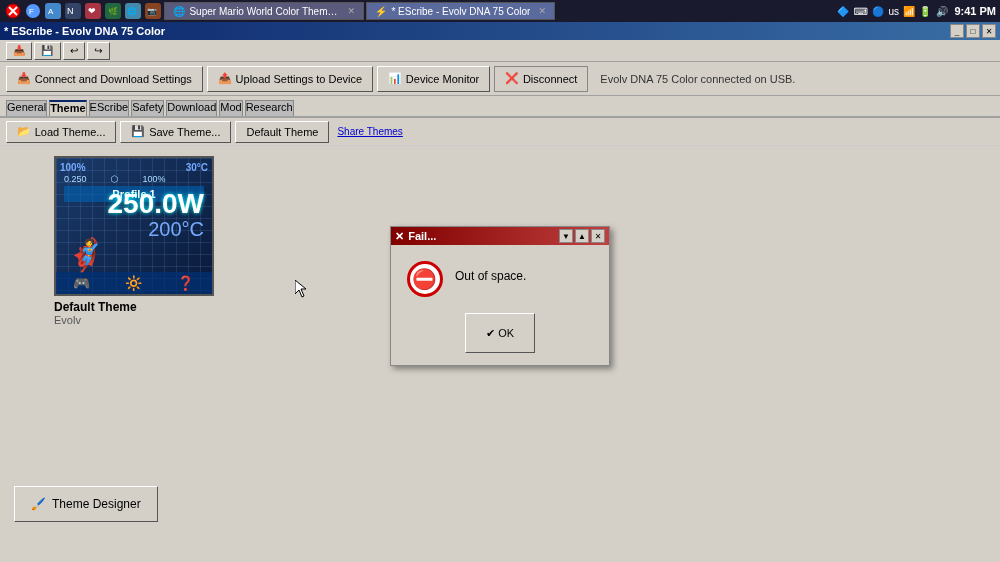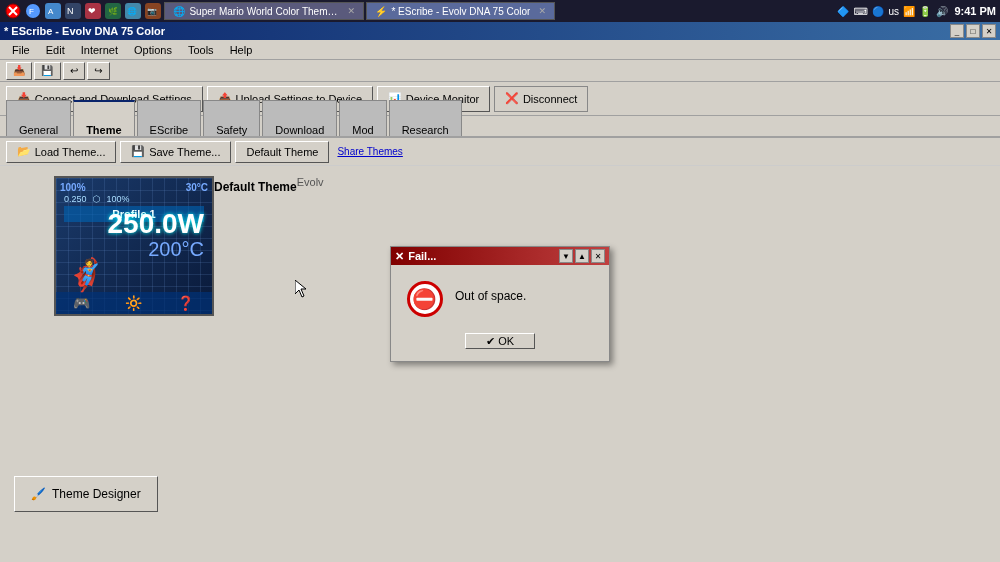--- a/index.html
+++ b/index.html
@@ -187,29 +187,29 @@
     
     .tabs-bar {
       height: 22px;
       background: #d4d0c8;
       display: flex;
       align-items: flex-end;
       padding-left: 6px;
       border-bottom: 2px solid #a0a0a0;
     }
     .tab {
-      height: 36px;
-      padding: 0 12px;
+      height: 16px;
+      padding: 0 0;
       background: #bbb;
       border: 1px solid #888;
       border-bottom: none;
       font-size: 11px;
       cursor: pointer;
       display: flex;
-      align-items: flex-end;
+      align-items: flex-start;
       margin-right: 2px;
     }
     .tab.active {
       background: #d4d0c8;
       border-top: 2px solid #0a246a;
       font-weight: bold;
     }
 
     
     .theme-controls {
@@ -247,21 +247,21 @@
     
     .main-content {
       padding: 10px;
       position: relative;
       height: calc(100% - 168px);
     }
 
     
     .theme-card {
       display: inline-flex;
-      flex-direction: row;
+      flex-direction: column;
       align-items: flex-start;
       margin-right: 20px;
       vertical-align: top;
       padding-left: 44px;
     }
     .theme-preview {
       width: 160px;
       height: 140px;
       background: #1a2a4a;
       border: 2px solid #555;
@@ -447,21 +447,21 @@
       font-size: 12px;
       padding-top: 8px;
     }
     .dialog-footer {
       display: flex;
       justify-content: center;
       padding: 0 16px 12px;
     }
     .dialog-ok-btn {
       width: 70px;
-      height: 16px;
+      height: 40px;
       background: #d4d0c8;
       border: 1px solid #888;
       font-size: 11px;
       cursor: pointer;
       display: flex;
       align-items: center;
       justify-content: center;
       gap: 4px;
       border-top-color: #fff;
       border-left-color: #fff;
@@ -563,28 +563,20 @@
 
   <div class="window-titlebar">
     <span class="window-title">* EScribe - Evolv DNA 75 Color</span>
     <div class="window-controls">
       <div class="win-btn">_</div>
       <div class="win-btn">□</div>
       <div class="win-btn">✕</div>
     </div>
   </div>
 
-  <div class="menubar">
-    <span class="menu-item">File</span>
-    <span class="menu-item">Edit</span>
-    <span class="menu-item">Internet</span>
-    <span class="menu-item">Options</span>
-    <span class="menu-item">Tools</span>
-    <span class="menu-item">Help</span>
-  </div>
 
   <div class="toolbar2">
     <button class="tool-btn2">📥</button>
     <button class="tool-btn2">💾</button>
     <button class="tool-btn2" style="font-size:10px;">↩</button>
     <button class="tool-btn2" style="font-size:10px;">↪</button>
   </div>
 
   <div class="toolbar">
     <button class="tool-btn">
@@ -596,20 +588,21 @@
       <span>Upload Settings to Device</span>
     </button>
     <button class="tool-btn">
       <span>📊</span>
       <span>Device Monitor</span>
     </button>
     <button class="tool-btn" style="border-color:#888;">
       <span>❌</span>
       <span>Disconnect</span>
     </button>
+    <span class="status-text">Evolv DNA 75 Color connected on USB.</span>
   </div>
 
   <div class="tabs-bar">
     <div class="tab">
         <span>General</span>
       </div>
     <div class="tab active">
         <span>Theme</span>
       </div>
     <div class="tab">
@@ -647,21 +640,21 @@
   <div class="main-content">
     
     <div class="theme-card">
       <div class="theme-preview">
         <div class="preview-bg">
           <div class="preview-grid"></div>
           <div class="preview-header">
             <span>100%</span>
             <span>30°C</span>
           </div>
-          <div class="preview-pbar" style="top:16px; font-size:9px; color:#adf; display:flex; gap:6px; padding:0 4px;">
+          <div class="preview-pbar" style="top:16px; font-size:9px; color:#adf; display:flex; gap:24px; padding:0 4px;">
             <span>0.250</span>
             <span>⬡</span>
             <span>100%</span>
           </div>
           <div class="preview-profile" style="top:28px; font-size:11px;">Profile 1</div>
           <div class="preview-watt">
             <span>250.0W</span>
           </div>
           <div class="preview-temp">200°C</div>
           <div class="preview-mario">🦸</div>

